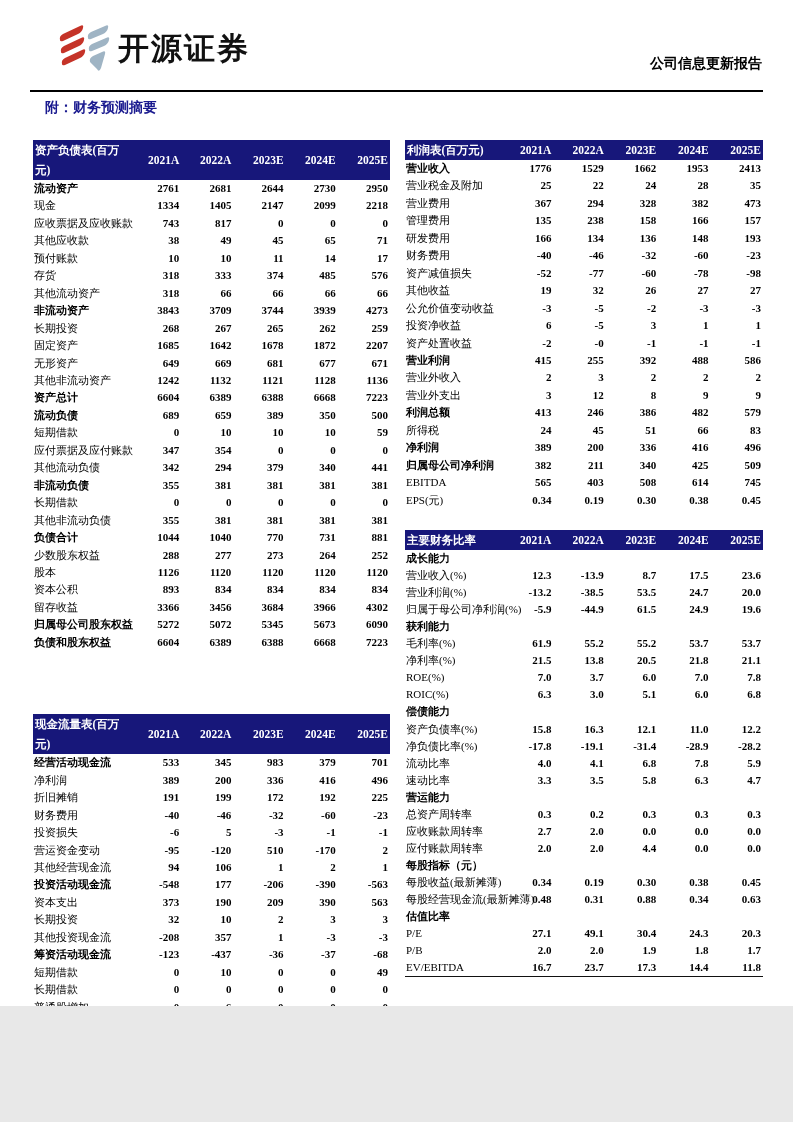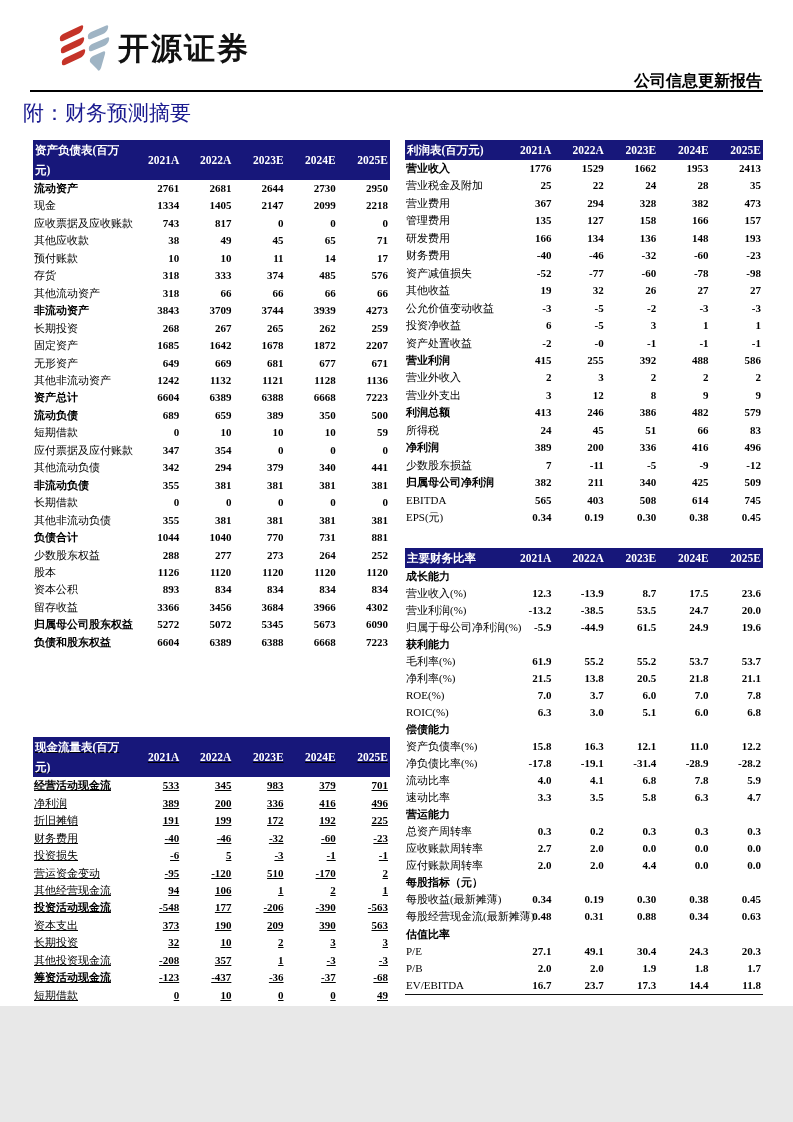--- a/index.html
+++ b/index.html
@@ -12,27 +12,27 @@
     color:#000;
     overflow:hidden;
   }
   
   .logo{position:absolute;left:58px;top:24px;display:flex;align-items:center;gap:8px;}
   .logo-text{
     font-family:"Liberation Sans","DejaVu Sans",sans-serif;
     font-weight:900;font-size:31px;letter-spacing:2px;color:#111;
   }
   .report-type{
-    position:absolute;right:31px;top:71px;
-    font-size:16px;font-weight:bold;text-align:center;
+    position:absolute;right:31px;top:55px;
+    font-size:14px;font-weight:bold;text-align:center;
   }
   .header-rule{position:absolute;left:30px;top:90px;width:733px;height:0;border-top:2px solid #000;}
   .page-title{
-    position:absolute;left:23px;top:99px;
-    font-size:21px;font-weight:normal;
+    position:absolute;left:45px;top:99px;
+    font-size:14px;font-weight:bold;
   }
   
   .tables-wrap{position:absolute;left:33px;top:140px;width:730px;display:flex;gap:15px;}
   .tcol{display:flex;flex-direction:column;}
   .tcol-left{width:357px;}
   .tcol-right{width:358px;}
   table.fin{border-collapse:collapse;table-layout:fixed;width:100%;}
   table.fin col.c-label{width:96px;}
   table.fin th{
     color:#fff;font-weight:bold;font-size:11.5px;
@@ -41,21 +41,21 @@
   table.fin th.th-title{text-align:left;padding-left:2px;}
   table.fin th.th-year{text-align:right;padding-right:2px;}
   table.fin td{
     font-size:11px;height:17.45px;line-height:17.45px;padding:0;
     vertical-align:middle;
   }
   table.fin.t-ratios td{height:17.05px;line-height:17.05px;}
   table.fin td.label{text-align:left;white-space:nowrap;padding-left:1px;}
   table.fin td.val{text-align:right;padding-right:2px;font-weight:bold;}
   table.fin td.b{font-weight:bold;}
-  table.fin.t-cash{margin-top:86px;text-decoration:underline;}
+  table.fin.t-cash{margin-top:63px;}
   table.fin.t-ratios{margin-top:21px;}
   table.fin.t-cash,table.fin.t-ratios{border-bottom:1.5px solid #111;}
   
   .source-note{position:absolute;left:33px;top:1031px;font-size:15px;}
   .footer-rule{position:absolute;left:47px;top:1047px;width:716px;height:0;border-top:1.5px solid #000;}
   .disclaimer{position:absolute;left:56px;top:1052px;font-size:12.5px;font-weight:bold;}
   .page-number{position:absolute;right:46px;top:1049px;font-size:14px;font-weight:bold;margin-left:16px;}
 </style>
 </head>
 <body>
@@ -530,21 +530,21 @@
               <td class="label">营业费用</td>
               <td class="val">367</td>
               <td class="val">294</td>
               <td class="val">328</td>
               <td class="val">382</td>
               <td class="val">473</td>
             </tr>
             <tr>
               <td class="label">管理费用</td>
               <td class="val">135</td>
-              <td class="val">127</td>
+              <td class="val">238</td>
               <td class="val">158</td>
               <td class="val">166</td>
               <td class="val">157</td>
             </tr>
             <tr>
               <td class="label">研发费用</td>
               <td class="val">166</td>
               <td class="val">134</td>
               <td class="val">136</td>
               <td class="val">148</td>
@@ -638,28 +638,20 @@
               <td class="val">66</td>
               <td class="val">83</td>
             </tr>
             <tr>
               <td class="label b">净利润</td>
               <td class="val">389</td>
               <td class="val">200</td>
               <td class="val">336</td>
               <td class="val">416</td>
               <td class="val">496</td>
-            </tr>
-            <tr>
-              <td class="label">少数股东损益</td>
-              <td class="val">7</td>
-              <td class="val">-11</td>
-              <td class="val">-5</td>
-              <td class="val">-9</td>
-              <td class="val">-12</td>
             </tr>
             <tr>
               <td class="label b">归属母公司净利润</td>
               <td class="val">382</td>
               <td class="val">211</td>
               <td class="val">340</td>
               <td class="val">425</td>
               <td class="val">509</td>
             </tr>
             <tr>

